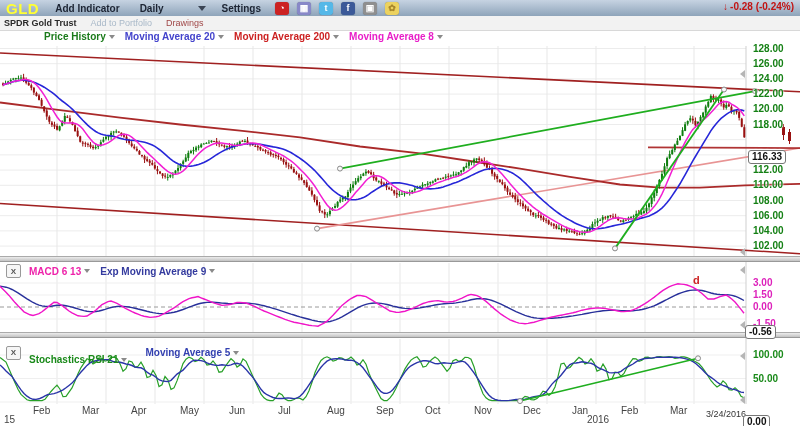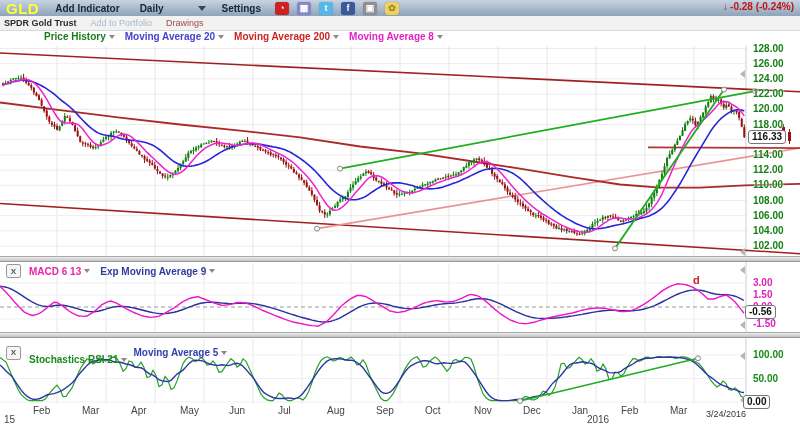--- a/index.html
+++ b/index.html
@@ -18,21 +18,21 @@
   .subbar{position:absolute;left:0;top:16px;width:800px;height:14px;background:#f2f2f2;border-bottom:1px solid #d8d8d8;display:flex;align-items:center;z-index:3;font-size:9px;}
   .sb-name{margin-left:4px;font-weight:700;color:#2a2a2a;}
   .sb-port{margin-left:14px;color:#a9b9c9;}
   .sb-draw{margin-left:14px;color:#a04848;}
   .phead{position:absolute;display:flex;align-items:center;gap:2px;z-index:3;font-size:10px;font-weight:700;background:transparent;}
   .phead .lbl{display:inline-flex;align-items:center;}
   .c-green{color:#1a7a1a;padding-left:40px;} .c-blue{color:#4444cc;} .c-red{color:#cc2222;} .c-mag{color:#e81fc8;}
   .c-macd{color:#ee22aa;} .c-navy{color:#333a9e;} .c-stg{color:#1a8a1a;margin-top:14px;} .c-stb{color:#3340b0;}
   .xbtn{width:13px;height:12px;border:1px solid #999;border-radius:2px;background:#f6f6f6;color:#555;font-size:8px;font-weight:700;display:inline-flex;align-items:center;justify-content:center;margin-right:6px;}
   .splitter{position:absolute;left:0;width:800px;height:4px;background:linear-gradient(#ececec,#c2c2c2);border-top:1px solid #aaa;border-bottom:1px solid #999;z-index:2;}
-  .vbox{position:absolute;background:#fff;border:1px solid #777;border-radius:3px;font-size:10px;font-weight:700;color:#111;padding:0 3px;line-height:12px;z-index:4;}
+  .vbox{position:absolute;background:#fff;border:1px solid #777;border-radius:3px;font-size:10px;font-weight:700;color:#111;padding:0 3px;line-height:12px;z-index:4;margin-top:20px;}
   .ticklabel{position:absolute;font-size:10px;font-weight:700;z-index:2;text-shadow:0 0 2px #fff,0 0 2px #fff;}
   .pt{color:#158015;} .mt{color:#dd22bb;} .st{color:#1a8a1a;}
   .monthlabel{position:absolute;font-size:10px;color:#444;width:40px;text-align:left;z-index:2;}
   .yearlabel{position:absolute;font-size:10px;color:#444;z-index:2;}
   .datelabel{position:absolute;font-size:9px;color:#333;z-index:2;}
   .annot{position:absolute;color:#cc2222;font-size:11px;font-weight:700;z-index:2;}
   .tri-l{position:absolute;width:0;height:0;border-top:4px solid transparent;border-bottom:4px solid transparent;border-right:5px solid #b5b5b5;z-index:2;}
 </style>
 </head>
 <body>
@@ -771,21 +771,21 @@
         <span class="caret sm"></span>
       </span>
   </div>
 
   <div class="phead" style="left:6px;top:340px;">
     <span class="xbtn">X</span>
     <span class="lbl c-stg">
         <span>Stochastics RSI 21</span>
         <span class="caret sm"></span>
       </span>
-    <span class="lbl c-stb" style="margin-left:4px;">
+    <span class="lbl c-stb" style="margin-left:16px;">
         <span>Moving Average 5</span>
         <span class="caret sm"></span>
       </span>
   </div>
 
   <div class="vbox" style="left:748px;top:130px;">116.33</div>
   <div class="vbox" style="left:745px;top:305px;">-0.56</div>
   <div class="vbox" style="left:743px;top:395px;">0.00</div>
 
   <div class="annot" style="left:693px;top:274px;">d</div>

